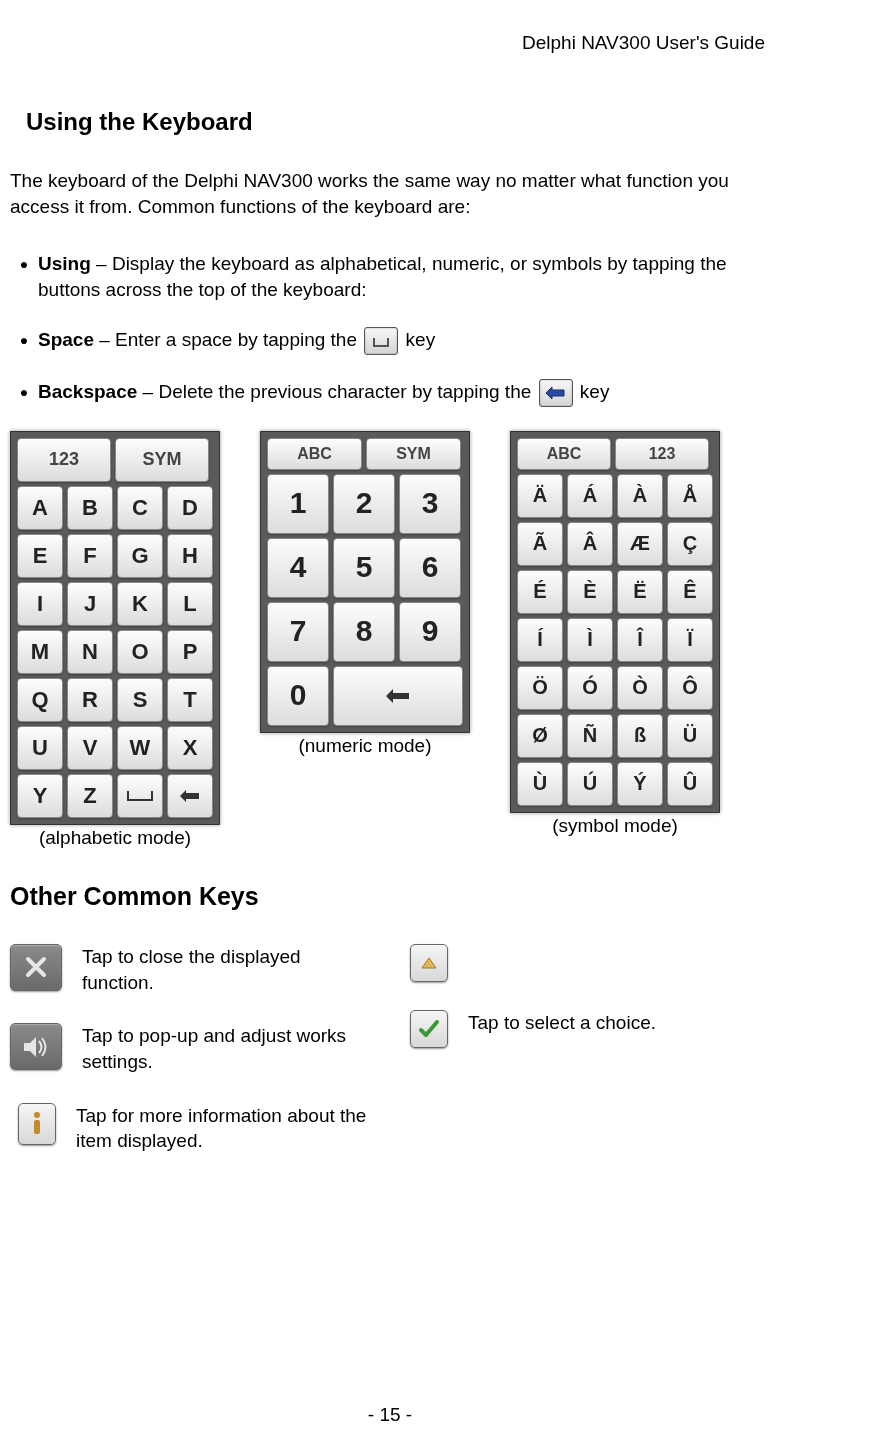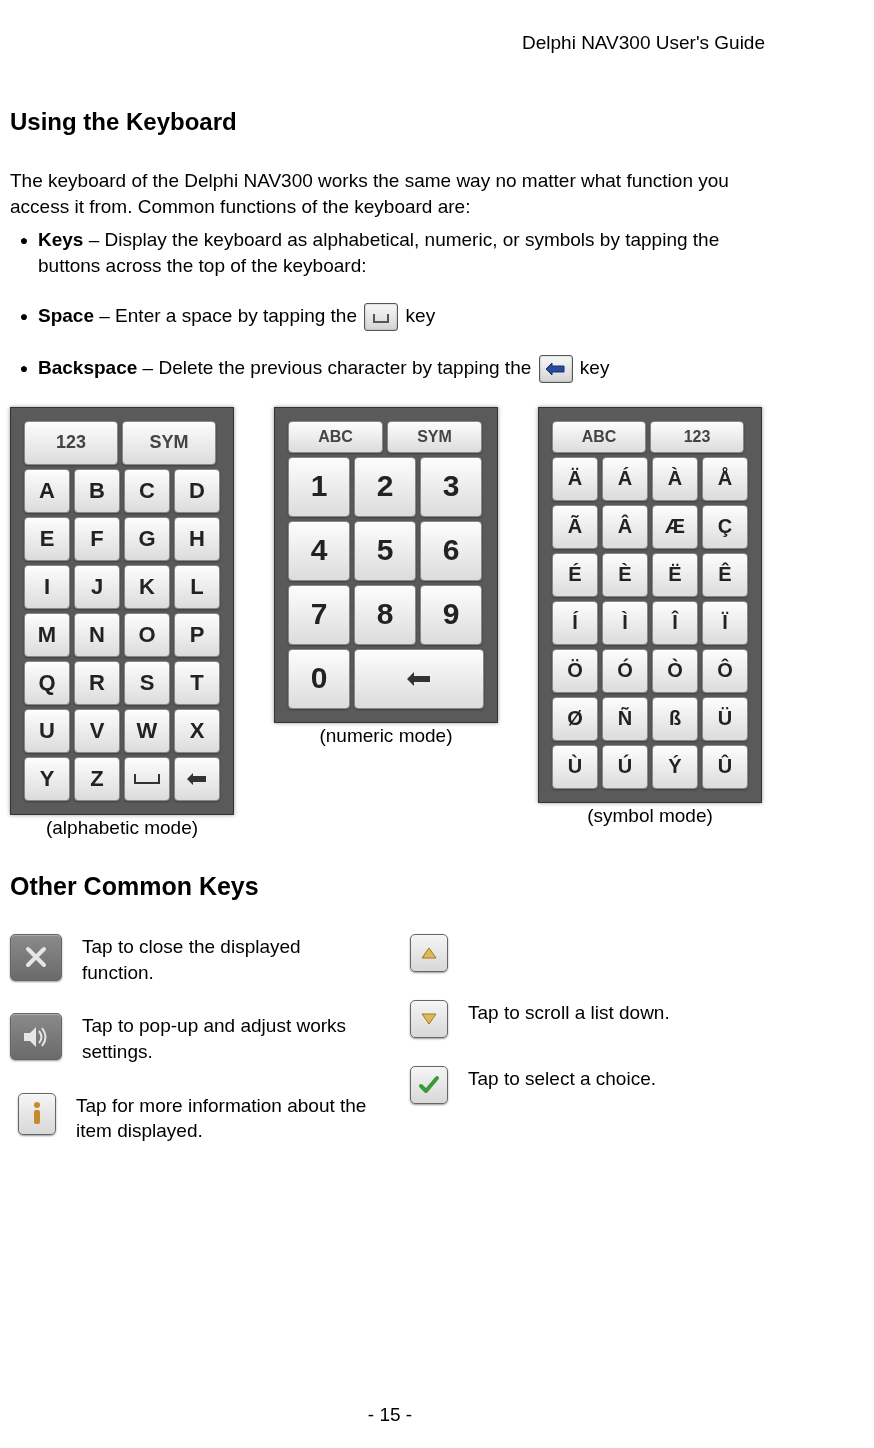--- a/index.html
+++ b/index.html
@@ -21,28 +21,29 @@
   .header-right {
     text-align: right;
     font-size: 19px;
     margin-bottom: 50px;
     margin-right: 5px;
   }
   .h1 {
     font-weight: bold;
     font-size: 24px;
     margin-bottom: 30px;
+    margin-left: 16px;
   }
   .h2 {
     font-weight: bold;
     font-size: 25px;
     margin: 30px 0 20px 0;
   }
   .para {
-    margin-bottom: 8px;
+    margin-bottom: 32px;
   }
   .bullets {
     margin: 0 0 20px 0;
   }
   .bullet-row {
     display: flex;
     align-items: flex-start;
     margin-bottom: 24px;
   }
   .bullet-dot {
@@ -84,21 +85,21 @@
     gap: 40px;
     margin-top: 10px;
   }
   .kb-col {
     display: flex;
     flex-direction: column;
     align-items: center;
   }
   .keyboard {
     background: #5a5a5a;
-    padding: 11px;
+    padding: 4px;
     border: 1px solid #333;
     box-shadow: 0 0 4px rgba(0,0,0,.4);
   }
   .kb-row { display: flex; }
   .kkey {
     background: linear-gradient(#fdfdfd,#dcdcdc);
     border: 1px solid #888;
     border-radius: 4px;
     margin: 2px;
     display: flex;
@@ -175,21 +176,21 @@
 
   <div class="h1">Using the Keyboard</div>
 
   <div class="para">The keyboard of the Delphi NAV300 works the same way no matter what function you access it from.  Common functions of the keyboard are:</div>
 
   <div class="bullets">
 
     <div class="bullet-row">
       <div class="bullet-dot">●</div>
       <div class="bullet-body">
-        <span class="bold">Keys</span><span> – Display the keyboard as alphabetical, numeric, or symbols by tapping the buttons across the top of the keyboard:</span>
+        <span class="bold">Using</span><span> – Display the keyboard as alphabetical, numeric, or symbols by tapping the buttons across the top of the keyboard:</span>
       </div>
     </div>
 
     <div class="bullet-row">
       <div class="bullet-dot">●</div>
       <div class="bullet-body">
         <span class="bold">Space</span><span> – Enter a space by tapping the </span><span class="inline-key space"></span><span> key</span>
       </div>
     </div>
 
@@ -389,28 +390,20 @@
     <div class="ck-col">
       <div class="ck-row">
         <div class="ck-icon small">
           <svg width="18" height="14" viewBox="0 0 18 14">
               <polygon points="9,2 16,12 2,12" fill="#e0b85a" stroke="#a07820" stroke-width="1"></polygon>
             </svg>
         </div>
       </div>
       <div class="ck-row">
         <div class="ck-icon small">
-          <svg width="18" height="14" viewBox="0 0 18 14">
-              <polygon points="2,2 16,2 9,12" fill="#e0b85a" stroke="#a07820" stroke-width="1"></polygon>
-            </svg>
-        </div>
-        <div class="ck-desc">Tap to scroll a list down.</div>
-      </div>
-      <div class="ck-row">
-        <div class="ck-icon small">
           <svg width="22" height="20" viewBox="0 0 22 20">
               <path d="M3 11 L8 16 L19 3" stroke="#3a9a3a" stroke-width="4" fill="none" stroke-linecap="round" stroke-linejoin="round"></path>
             </svg>
         </div>
         <div class="ck-desc">Tap to select a choice.</div>
       </div>
     </div>
   </div>
 
   <div class="footer">- 15 -</div>

